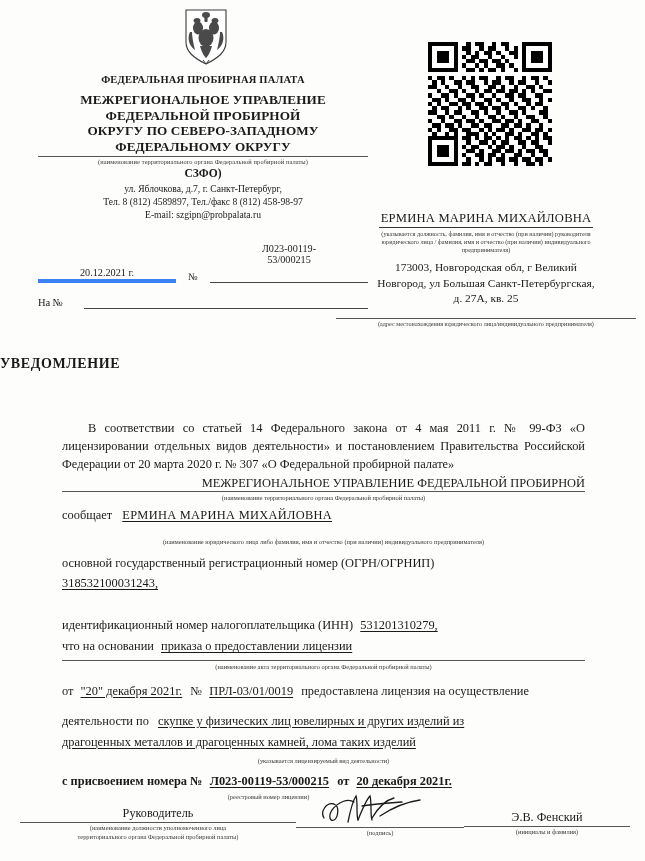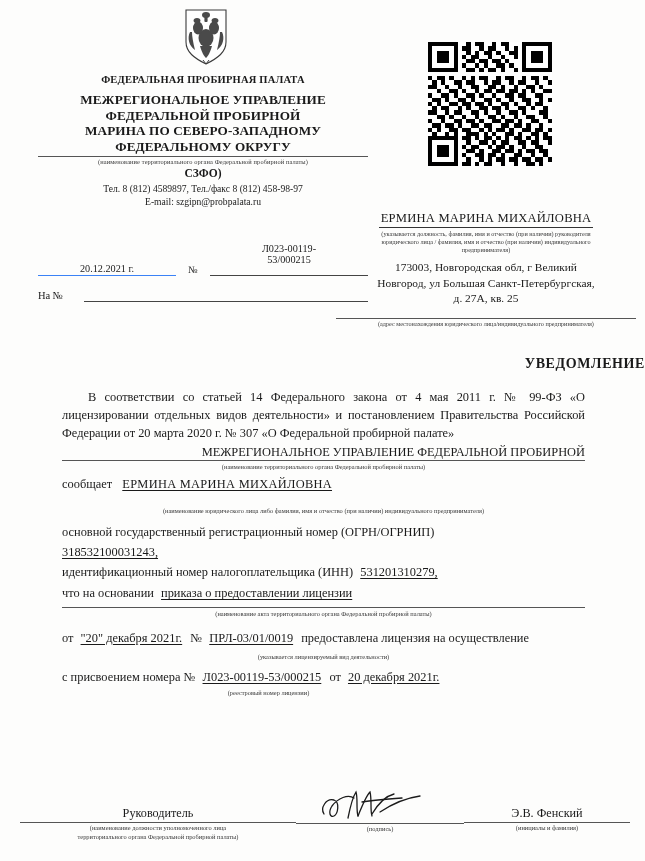--- a/index.html
+++ b/index.html
@@ -92,35 +92,35 @@
     top: 243px;
     width: 330px;
     font-size: 10.2px;
   }
   .dn-row {
     display: flex;
     align-items: flex-end;
   }
   .dn-date {
     width: 138px;
-    border-bottom: 1px solid #3b82f6;
+    border-bottom: 4px solid #3b82f6;
     text-align: center;
     padding-bottom: 1px;
   }
   .dn-no {
     width: 34px;
     text-align: center;
     padding-bottom: 1px;
   }
   .dn-val {
     flex: 1;
     border-bottom: 1px solid #444;
     text-align: center;
     line-height: 1.12;
-    padding-bottom: 9px;
+    padding-bottom: 16px;
   }
   .dn-second {
     display: flex;
     align-items: flex-end;
     margin-top: 14px;
   }
   .dn-na {
     width: 46px;
     font-size: 10.5px;
     padding-bottom: 1px;
@@ -166,38 +166,38 @@
     margin-top: 1px;
     color: #3a3a3a;
   }
 
   
   .doc-title {
     position: absolute;
     left: 0;
     top: 356px;
     width: 645px;
-    text-align: right;
+    text-align: left;
   }
   .dt-main {
     font-size: 14px;
     font-weight: bold;
     letter-spacing: 0.6px;
   }
   .dt-sub {
     font-size: 11.8px;
     font-weight: bold;
     margin-top: 3px;
   }
 
   
   .body-text {
     position: absolute;
     left: 62px;
-    top: 389px;
+    top: 420px;
     width: 523px;
     font-size: 12.4px;
     line-height: 1.45;
   }
   .p-just {
     text-align: justify;
     text-justify: inter-word;
   }
   .p-indent { text-indent: 26px; }
 
@@ -226,21 +226,21 @@
   .line-row { margin-top: 5px; }
   .spaced { letter-spacing: 0.3px; }
 
   
   .sig {
     position: absolute;
     left: 20px;
     top: 806px;
     width: 610px;
     display: flex;
-    align-items: flex-start;
+    align-items: center;
   }
   .sig-col { text-align: center; }
   .sig-left { width: 276px; }
   .sig-mid { width: 168px; position: relative; }
   .sig-right { width: 166px; }
   .sig-role {
     font-size: 12.2px;
     padding-bottom: 1px;
   }
   .sig-rule { border-top: 1px solid #555; }
@@ -318,28 +318,29 @@
         <path d="M8 28h2v1H8z M11 28h1v1h-1z M13 28h2v1h-2z M17 28h1v1h-1z M20 28h1v1h-1z M23 28h2v1h-2z M26 28h1v1h-1z"></path>
       </g>
     </svg>
   </div>
 
   <div class="letterhead">
     <div class="lh-top">ФЕДЕРАЛЬНАЯ ПРОБИРНАЯ ПАЛАТА</div>
     <div class="lh-main">
       <div>МЕЖРЕГИОНАЛЬНОЕ УПРАВЛЕНИЕ</div>
       <div>ФЕДЕРАЛЬНОЙ ПРОБИРНОЙ</div>
-      <div>МАРИНА ПО СЕВЕРО-ЗАПАДНОМУ</div>
+      <div>ОКРУГУ ПО СЕВЕРО-ЗАПАДНОМУ</div>
       <div>ФЕДЕРАЛЬНОМУ ОКРУГУ</div>
     </div>
     <div class="caption rule-top">(наименование территориального органа Федеральной пробирной палаты)</div>
     <div class="lh-short">
       <div>СЗФО)</div>
     </div>
     <div class="lh-contact">
+      <div>ул. Яблочкова, д.7, г. Санкт-Петербург,</div>
       <div>Тел. 8 (812) 4589897, Тел./факс 8 (812) 458-98-97</div>
       <div>E-mail: szgipn@probpalata.ru</div>
     </div>
   </div>
 
   <div class="datenum">
     <div class="dn-row">
       <div class="dn-date">20.12.2021 г.</div>
       <div class="dn-no">№</div>
       <div class="dn-val">
@@ -386,42 +387,49 @@
       <span>сообщает</span>
       <span class="u spaced" style="margin-left:7px;">ЕРМИНА МАРИНА МИХАЙЛОВНА</span>
     </div>
     <div class="cap-plain" style="margin-top:12px;">(наименование юридического лица либо фамилия, имя и отчество (при наличии) индивидуального предпринимателя)</div>
 
     <div class="line-row" style="margin-top:9px;">
       <div>основной государственный регистрационный номер (ОГРН/ОГРНИП)</div>
       <div class="u" style="display:inline-block;margin-top:2px;">318532100031243,</div>
     </div>
 
-    <div class="line-row" style="margin-top:2px;">
+    <div class="line-row" style="margin-top:24px;">
       <span>идентификационный номер налогоплательщика (ИНН)</span>
       <span class="u" style="margin-left:4px;">531201310279,</span>
     </div>
 
     <div class="line-row" style="margin-top:3px;">
       <span>что на основании</span>
       <span class="u" style="margin-left:4px;">приказа о предоставлении лицензии</span>
     </div>
     <div class="cap-rule" style="margin-top:4px;">(наименование акта территориального органа Федеральной пробирной палаты)</div>
 
     <div class="line-row" style="margin-top:11px;">
       <span>от</span>
       <span class="u" style="margin-left:4px;">"20" декабря 2021г.</span>
       <span style="margin-left:5px;">№</span>
       <span class="u" style="margin-left:4px;">ПРЛ-03/01/0019</span>
       <span style="margin-left:5px;">предоставлена лицензия на осуществление</span>
     </div>
 
+    <div class="line-row" style="margin-top:12px;">
+      <div class="p-just" style="text-align:justify;">
+        <span>деятельности по</span>
+        <span class="u" style="margin-left:6px;">скупке у физических лиц ювелирных и других изделий из</span>
+      </div>
+      <div class="u" style="display:inline-block;margin-top:3px;">драгоценных металлов и драгоценных камней, лома таких изделий</div>
+    </div>
     <div class="cap-plain" style="margin-top:4px;">(указывается лицензируемый вид деятельности)</div>
 
-    <div class="line-row" style="margin-top:8px;">
+    <div class="line-row" style="margin-top:8px;font-weight:bold;">
       <span>с присвоением номера №</span>
       <span class="u" style="margin-left:4px;">Л023-00119-53/000215</span>
       <span style="margin-left:5px;">от</span>
       <span class="u" style="margin-left:4px;">20 декабря 2021г.</span>
     </div>
     <div class="cap-plain" style="margin-top:1px; margin-left:-110px;">(реестровый номер лицензии)</div>
   </div>
 
   <div class="sig">
     <div class="sig-col sig-left">

